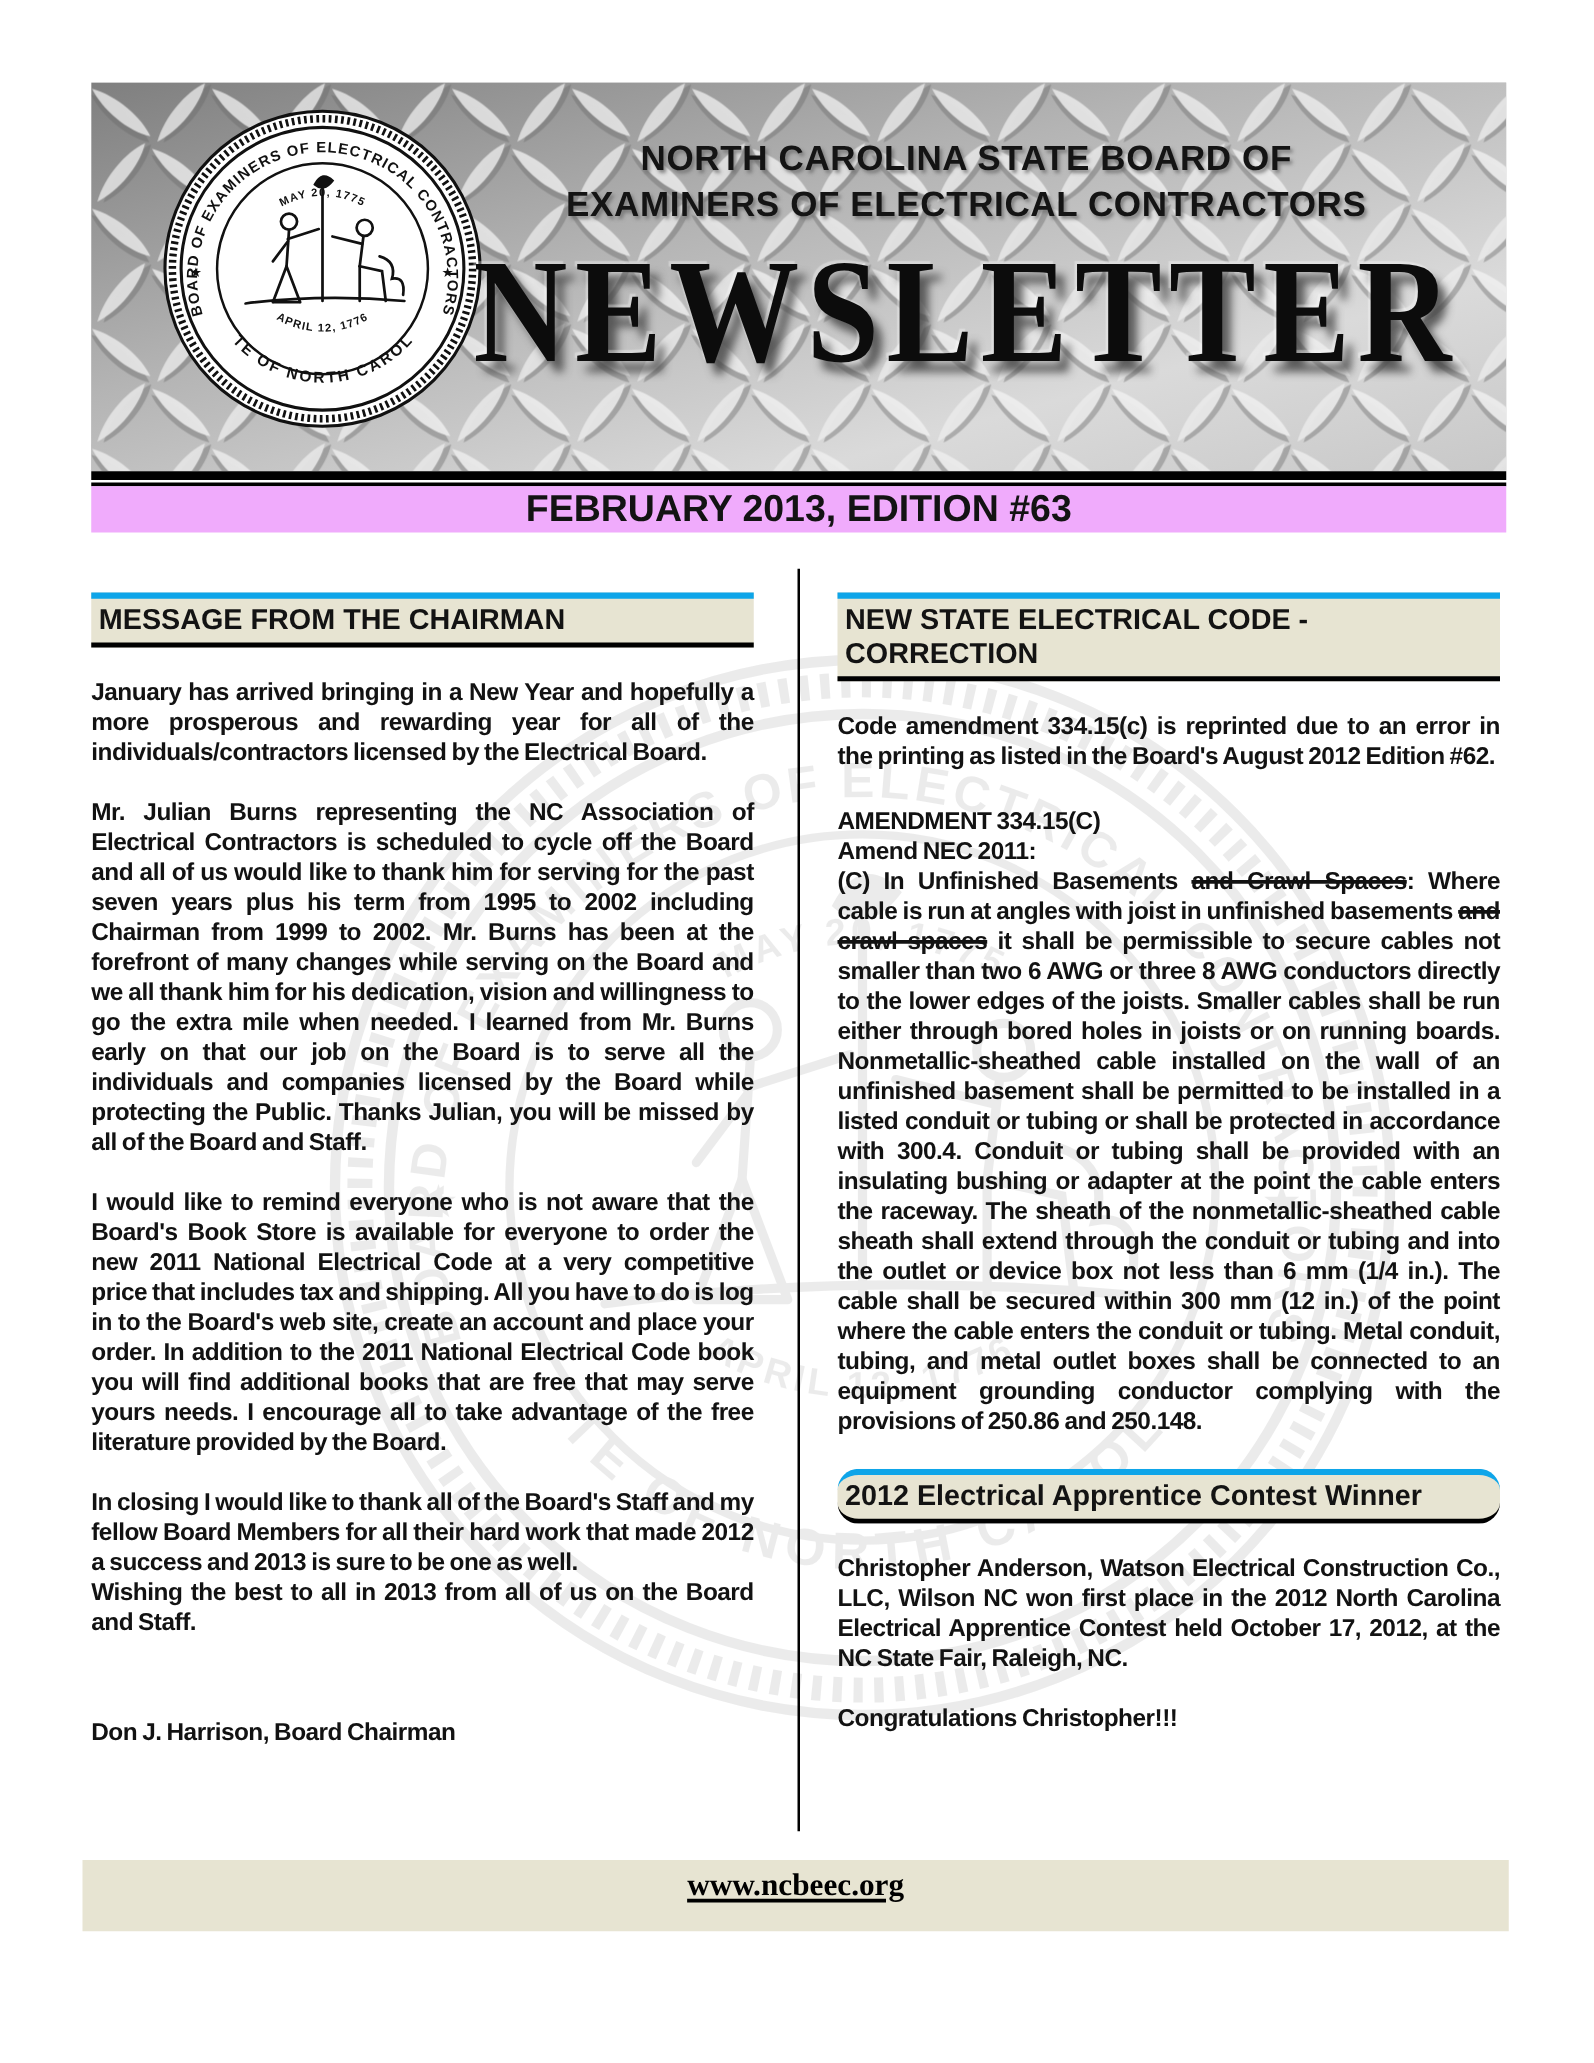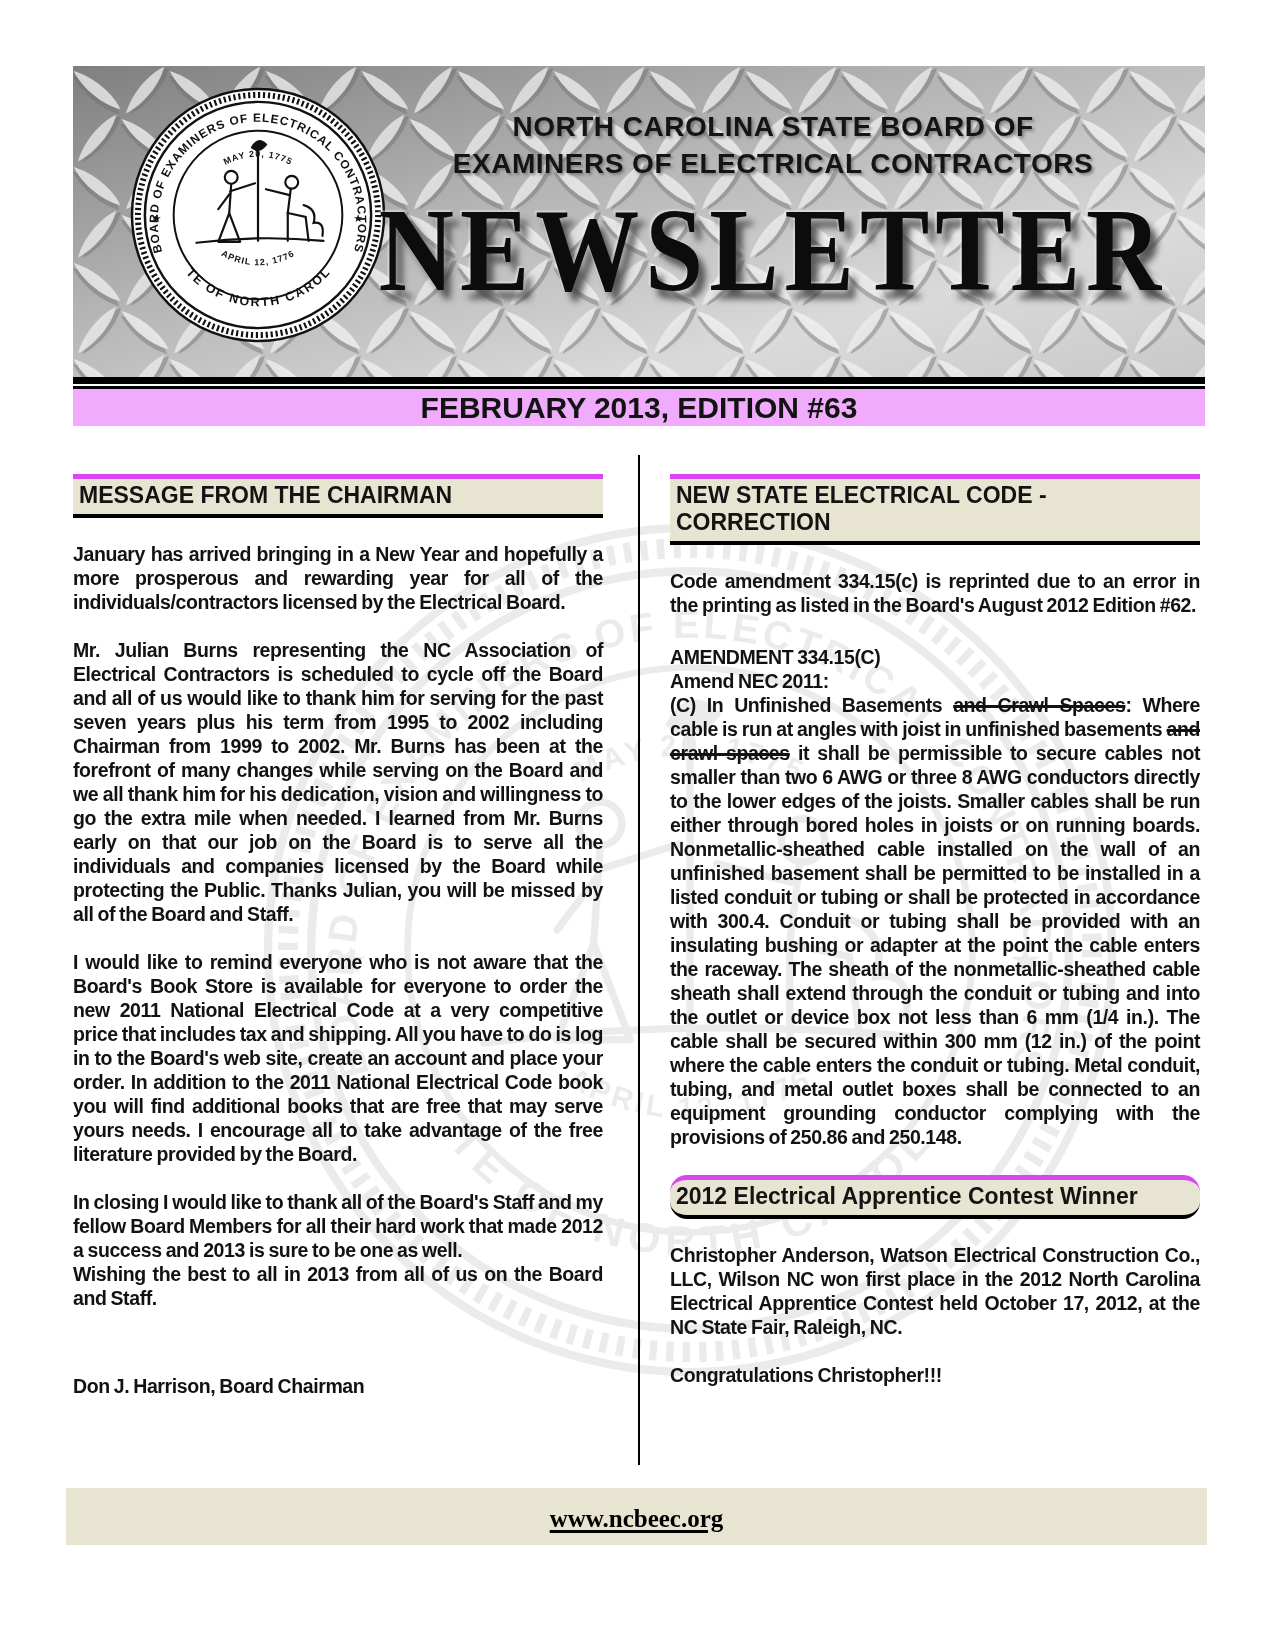--- a/index.html
+++ b/index.html
@@ -27,34 +27,34 @@
           font-weight:bold;font-size:30px;line-height:37px;text-align:center;color:#131313;}
 
   
   .watermark{position:absolute;left:258px;top:518px;width:864px;height:864px;opacity:.08;pointer-events:none;}
 
   
   .content{position:absolute;left:73px;top:455px;width:1134px;display:flex;align-items:flex-start;}
   .col-left{width:530px;}
   .col-right{width:530px;}
   .divider{width:2px;height:1010px;background:#000;margin-left:35px;margin-right:30px;flex:0 0 2px;}
-  .sec-head{margin:19px 0 24px 0;border-top:5px solid #d946ef;border-bottom:4px solid #000;background:#e7e4d2;
+  .sec-head{margin:19px 0 24px 0;border-top:5px solid #0ea5e9;border-bottom:4px solid #000;background:#e7e4d2;
             font-size:23px;font-weight:bold;padding:3px 6px 5px 6px;color:#131313;}
   .sec-head-2{margin-top:26px;border-radius:17px;}
   .body-para{margin:0 0 24px 0;font-size:19.5px;line-height:24px;font-weight:bold;text-align:justify;
              letter-spacing:-.4px;word-spacing:-1px;color:#121212;}
   .intro{margin-bottom:4px;}
   .amendment{margin-top:28px;}
   .bline{display:block;}
   .strike{text-decoration:line-through;text-decoration-thickness:2.5px;}
   .signature{margin-top:64px;text-align:left;}
 
   
   .footer{position:absolute;left:66px;top:1488px;width:1141px;height:57px;background:#e7e4d2;text-align:center;}
-  .url{display:inline-block;margin-top:17px;font-family:"Liberation Serif",serif;font-weight:bold;font-size:25px;
+  .url{display:inline-block;margin-top:7px;font-family:"Liberation Serif",serif;font-weight:bold;font-size:25px;
        color:#000;text-decoration:underline;text-decoration-thickness:2.5px;text-underline-offset:3px;cursor:pointer;}
 </style>
 </head>
 <body>
 
 <div class="page">
 
   <header class="masthead">
     <svg class="plate" viewBox="0 0 1132 311" preserveAspectRatio="none" xmlns="http://www.w3.org/2000/svg">
       <defs>

